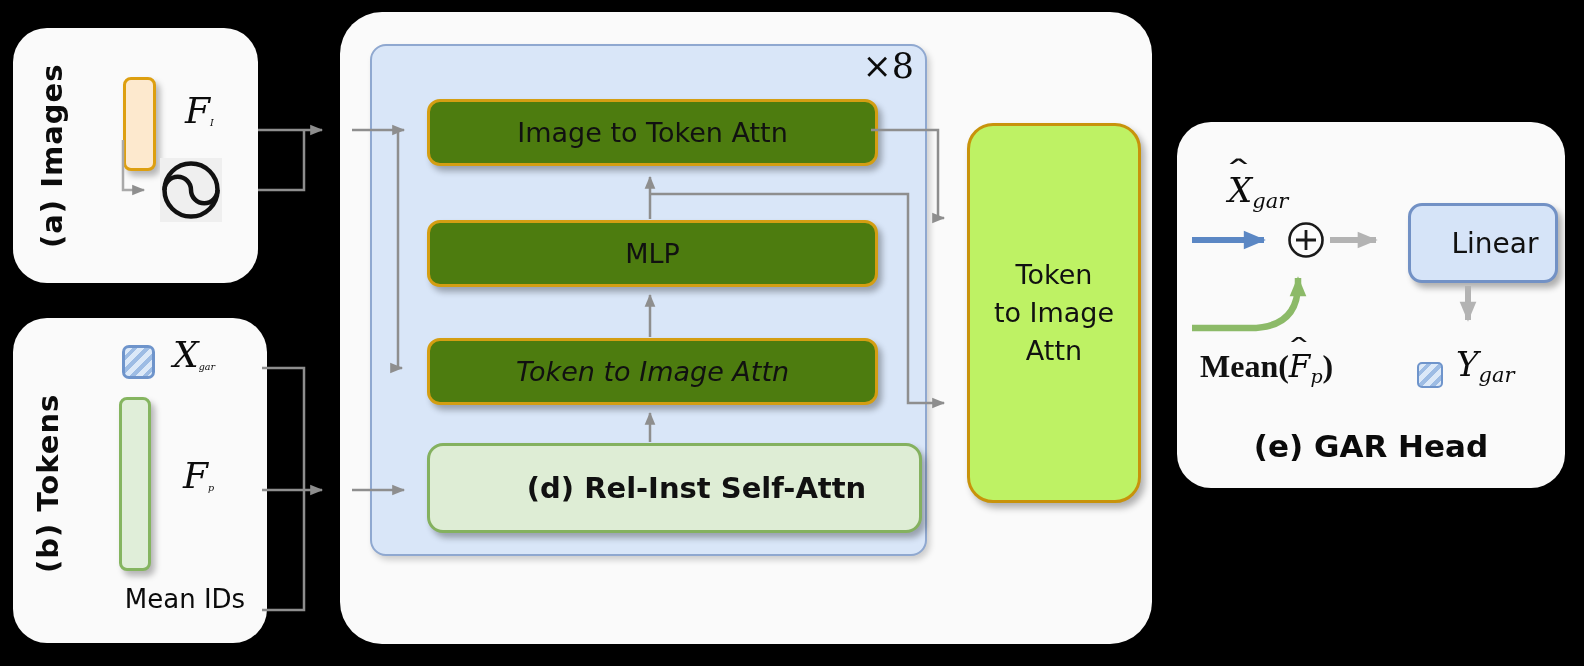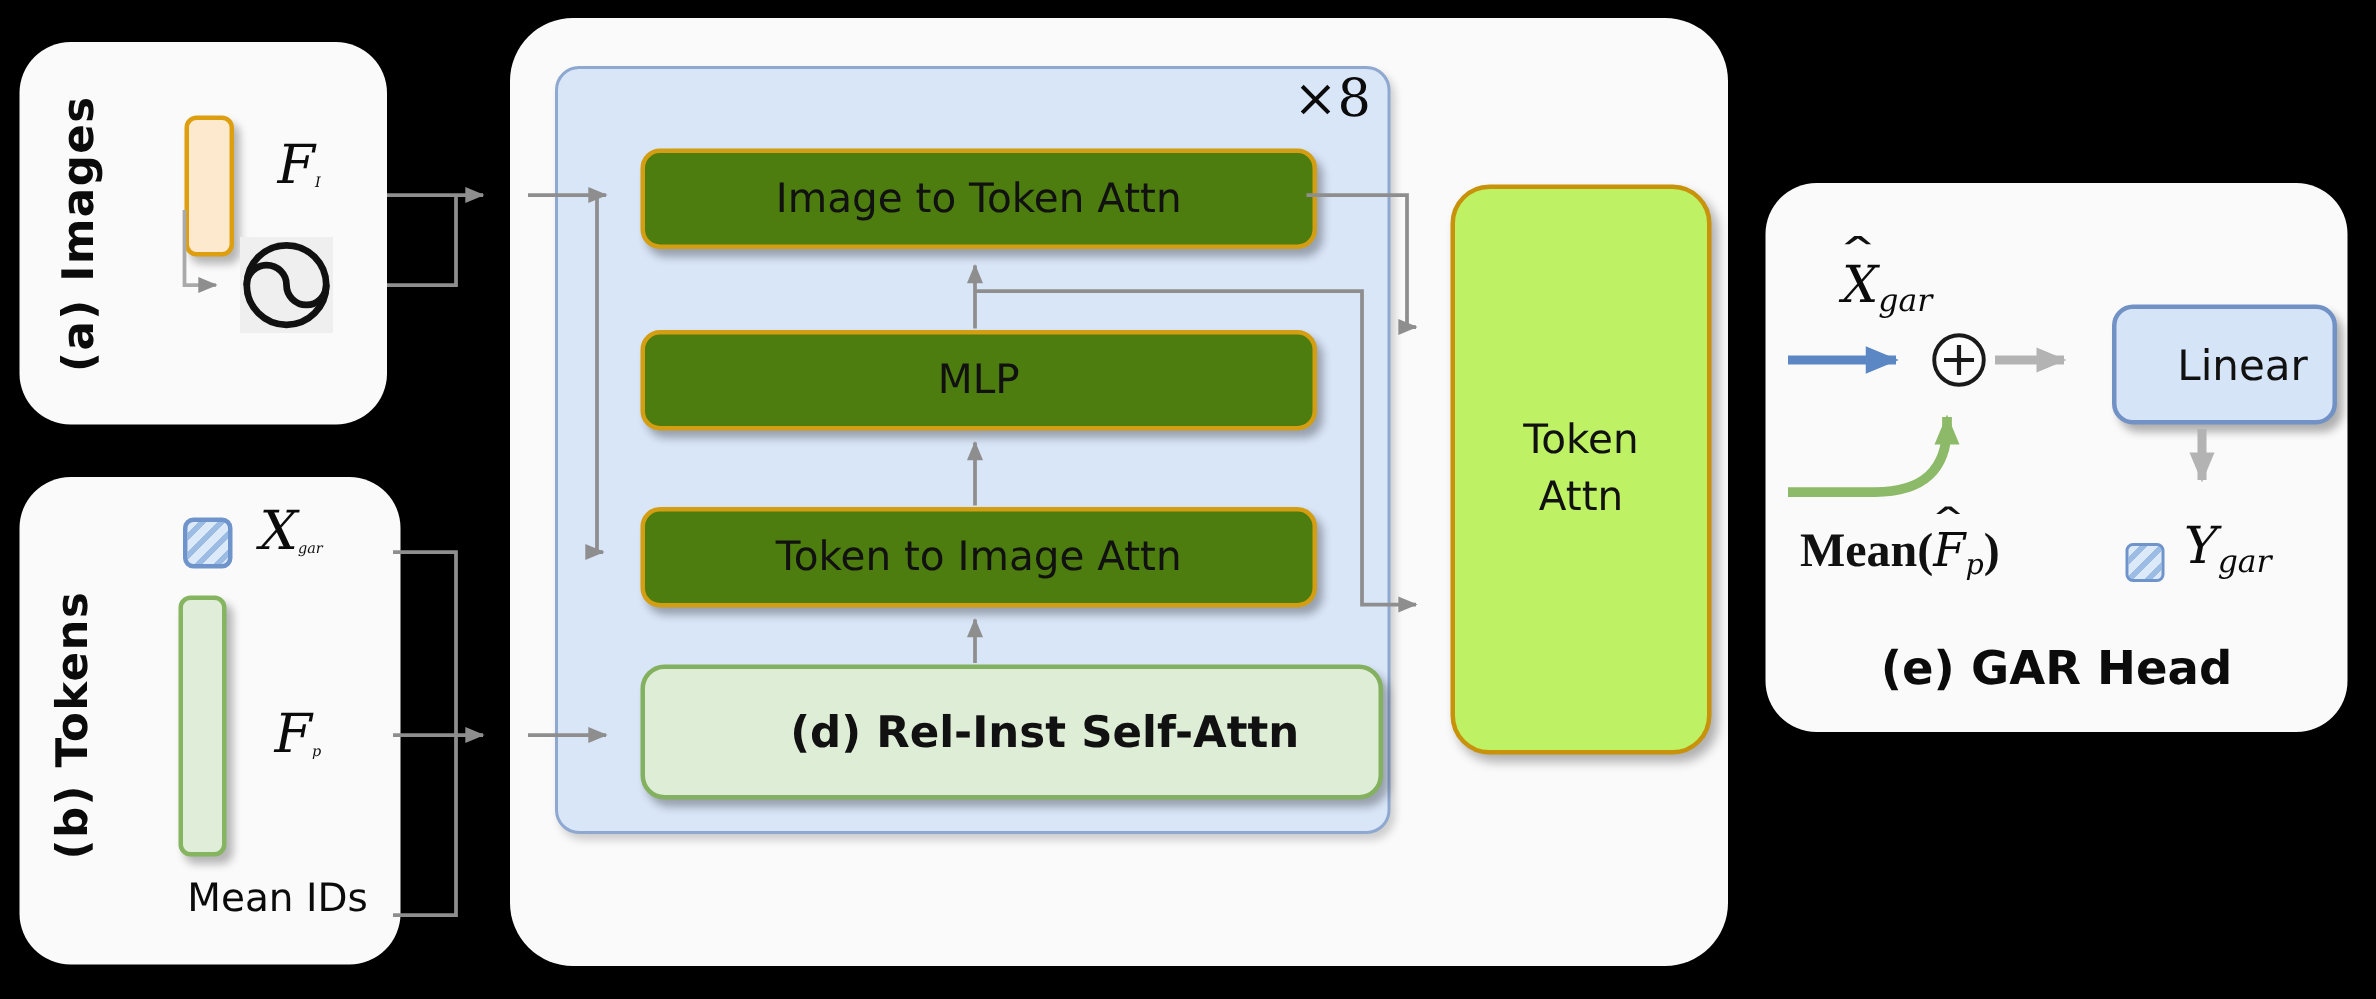--- a/index.html
+++ b/index.html
@@ -52,48 +52,49 @@
       <span class="math">F</span><sub class="math sub">I</sub>
     </div>
   </div>
 
   <div class="panel" style="left:13px;top:318px;width:254px;height:325px;">
     <div class="vtitle" style="left:18px;top:50px;height:230px;">(b) Tokens</div>
     <div class="mlabel" style="left:160px;top:16px;">
       <span class="math">X</span><sub class="math sub">gar</sub>
     </div>
     <div class="bar green" style="left:106px;top:79px;width:26px;height:168px;"></div>
-    <div class="mlabel" style="left:170px;top:151px;">
+    <div class="mlabel" style="left:170px;top:137px;">
       <span class="math">F</span><sub class="math sub">p</sub>
     </div>
     <div class="mlabel plain" style="left:92px;top:266px;width:160px;text-align:center;">Mean IDs</div>
   </div>
 
   <div class="hatch" style="left:122px;top:345px;width:27px;height:28px;"></div>
 
   <div class="panel" style="left:340px;top:12px;width:812px;height:632px;border-radius:42px;"></div>
   <div class="bluebox"></div>
   <div class="repeat">×8</div>
 
   <div class="block orange" style="top:99px;height:61px;">
     <span>Image to Token Attn</span>
   </div>
   <div class="block orange" style="top:220px;height:61px;">
     <span>MLP</span>
   </div>
-  <div class="block orange" style="top:338px;height:61px;">
+  <div class="block orange" style="top:338px;height:61px;font-style:italic;">
     <span>Token to Image Attn</span>
   </div>
   <div class="block greenb" style="top:443px;height:84px;padding-left:44px;">
     <span>(d) Rel-Inst Self-Attn</span>
   </div>
 
 
   <div class="bigblock">
     <div>Token</div>
+    <div>to Image</div>
     <div>Attn</div>
   </div>
 
   <div class="panel" style="left:1177px;top:122px;width:388px;height:366px;"></div>
   <div class="mlabel" style="left:1228px;top:170px;">
     <span class="hatwrap">
       <span class="math" style="font-size:34px;">X</span>
       <span class="hat" style="font-size:30px;">ˆ</span>
     </span><sub class="math sub" style="font-size:21px;">gar</sub>
   </div>

